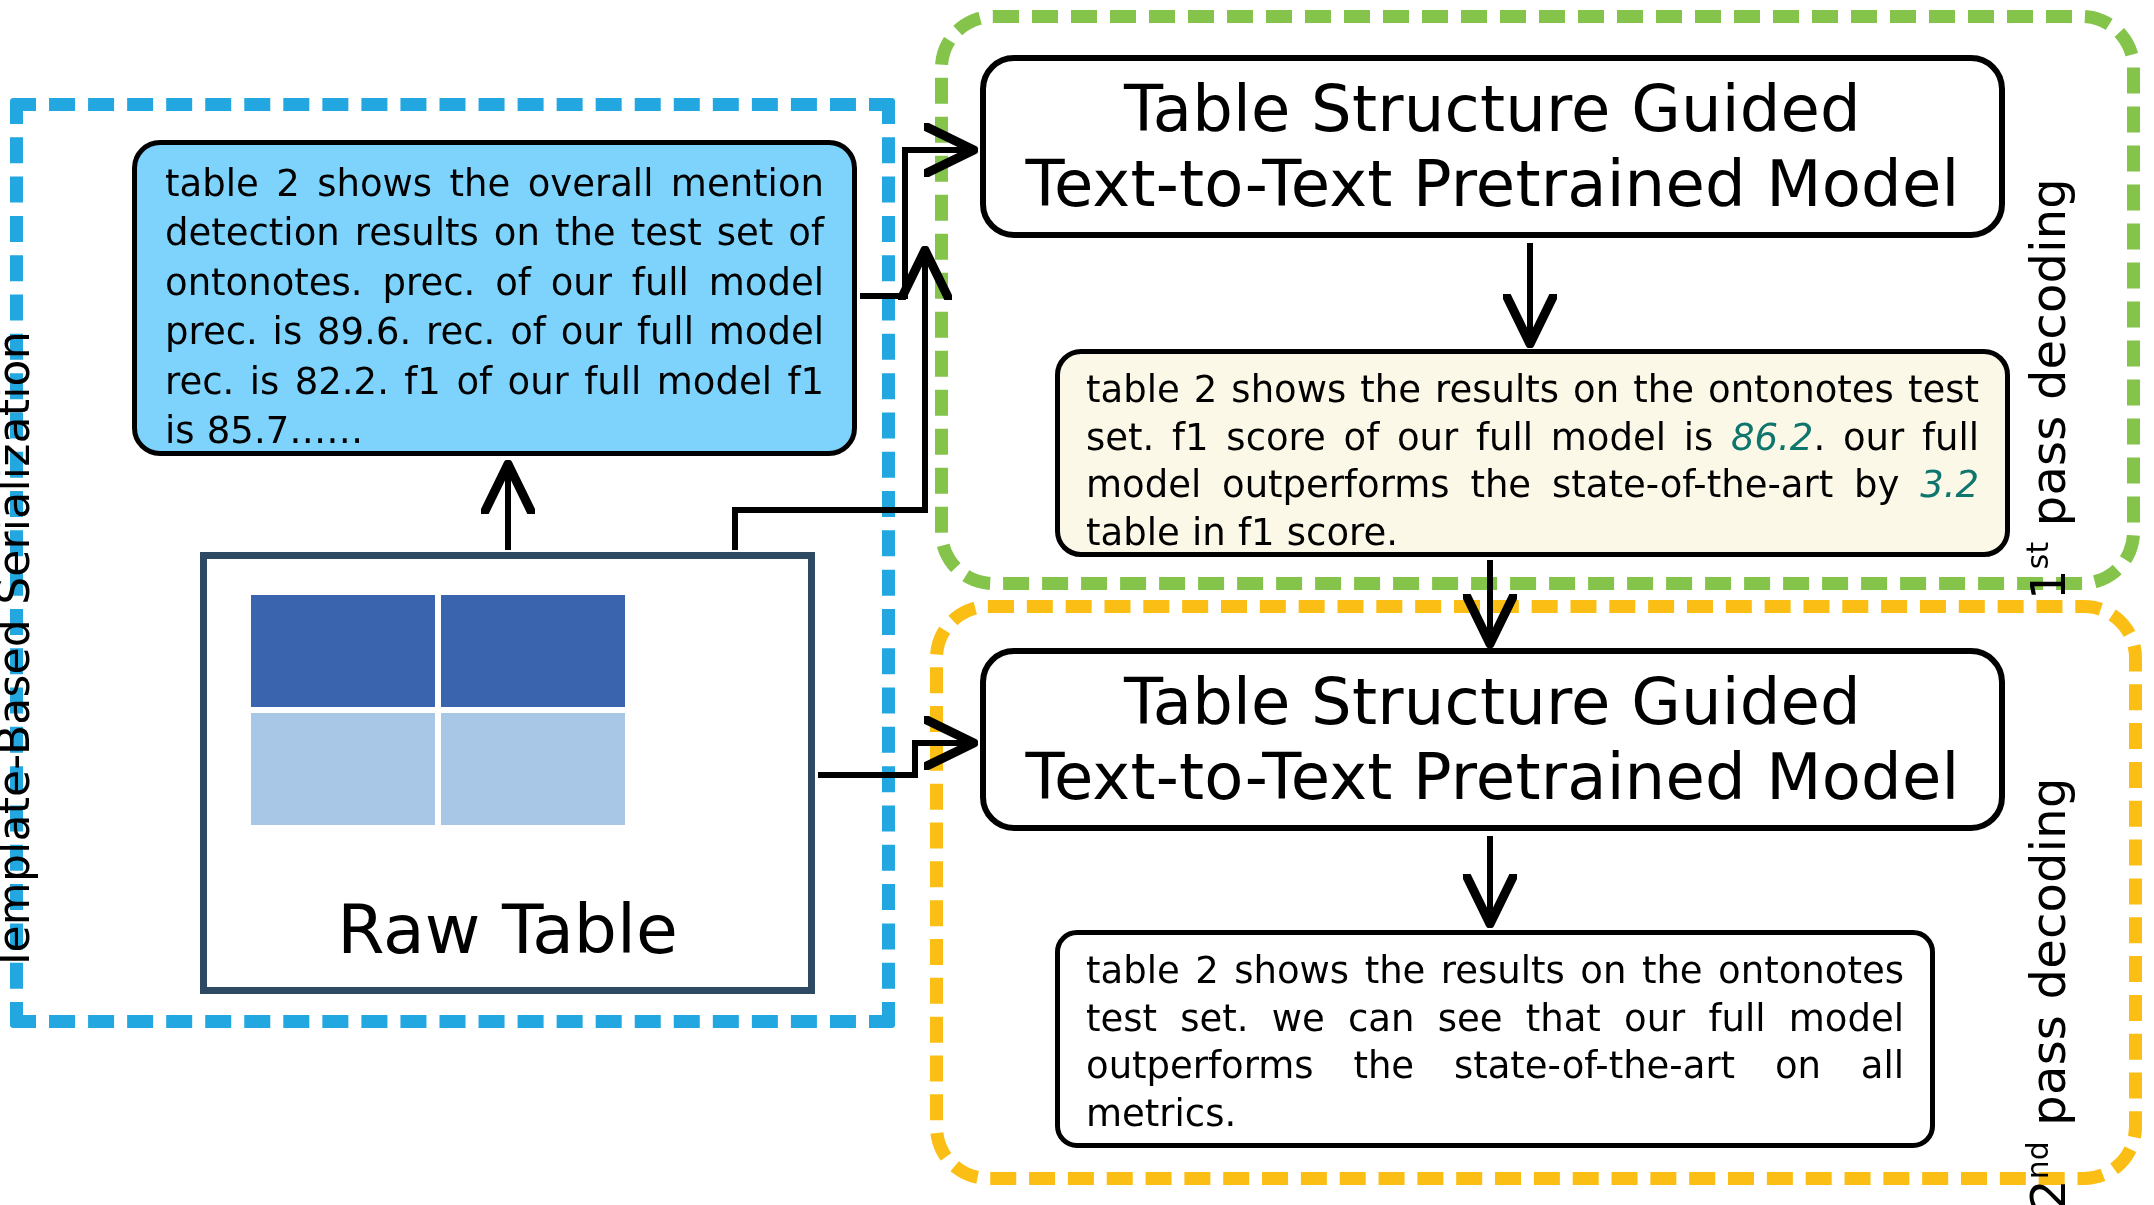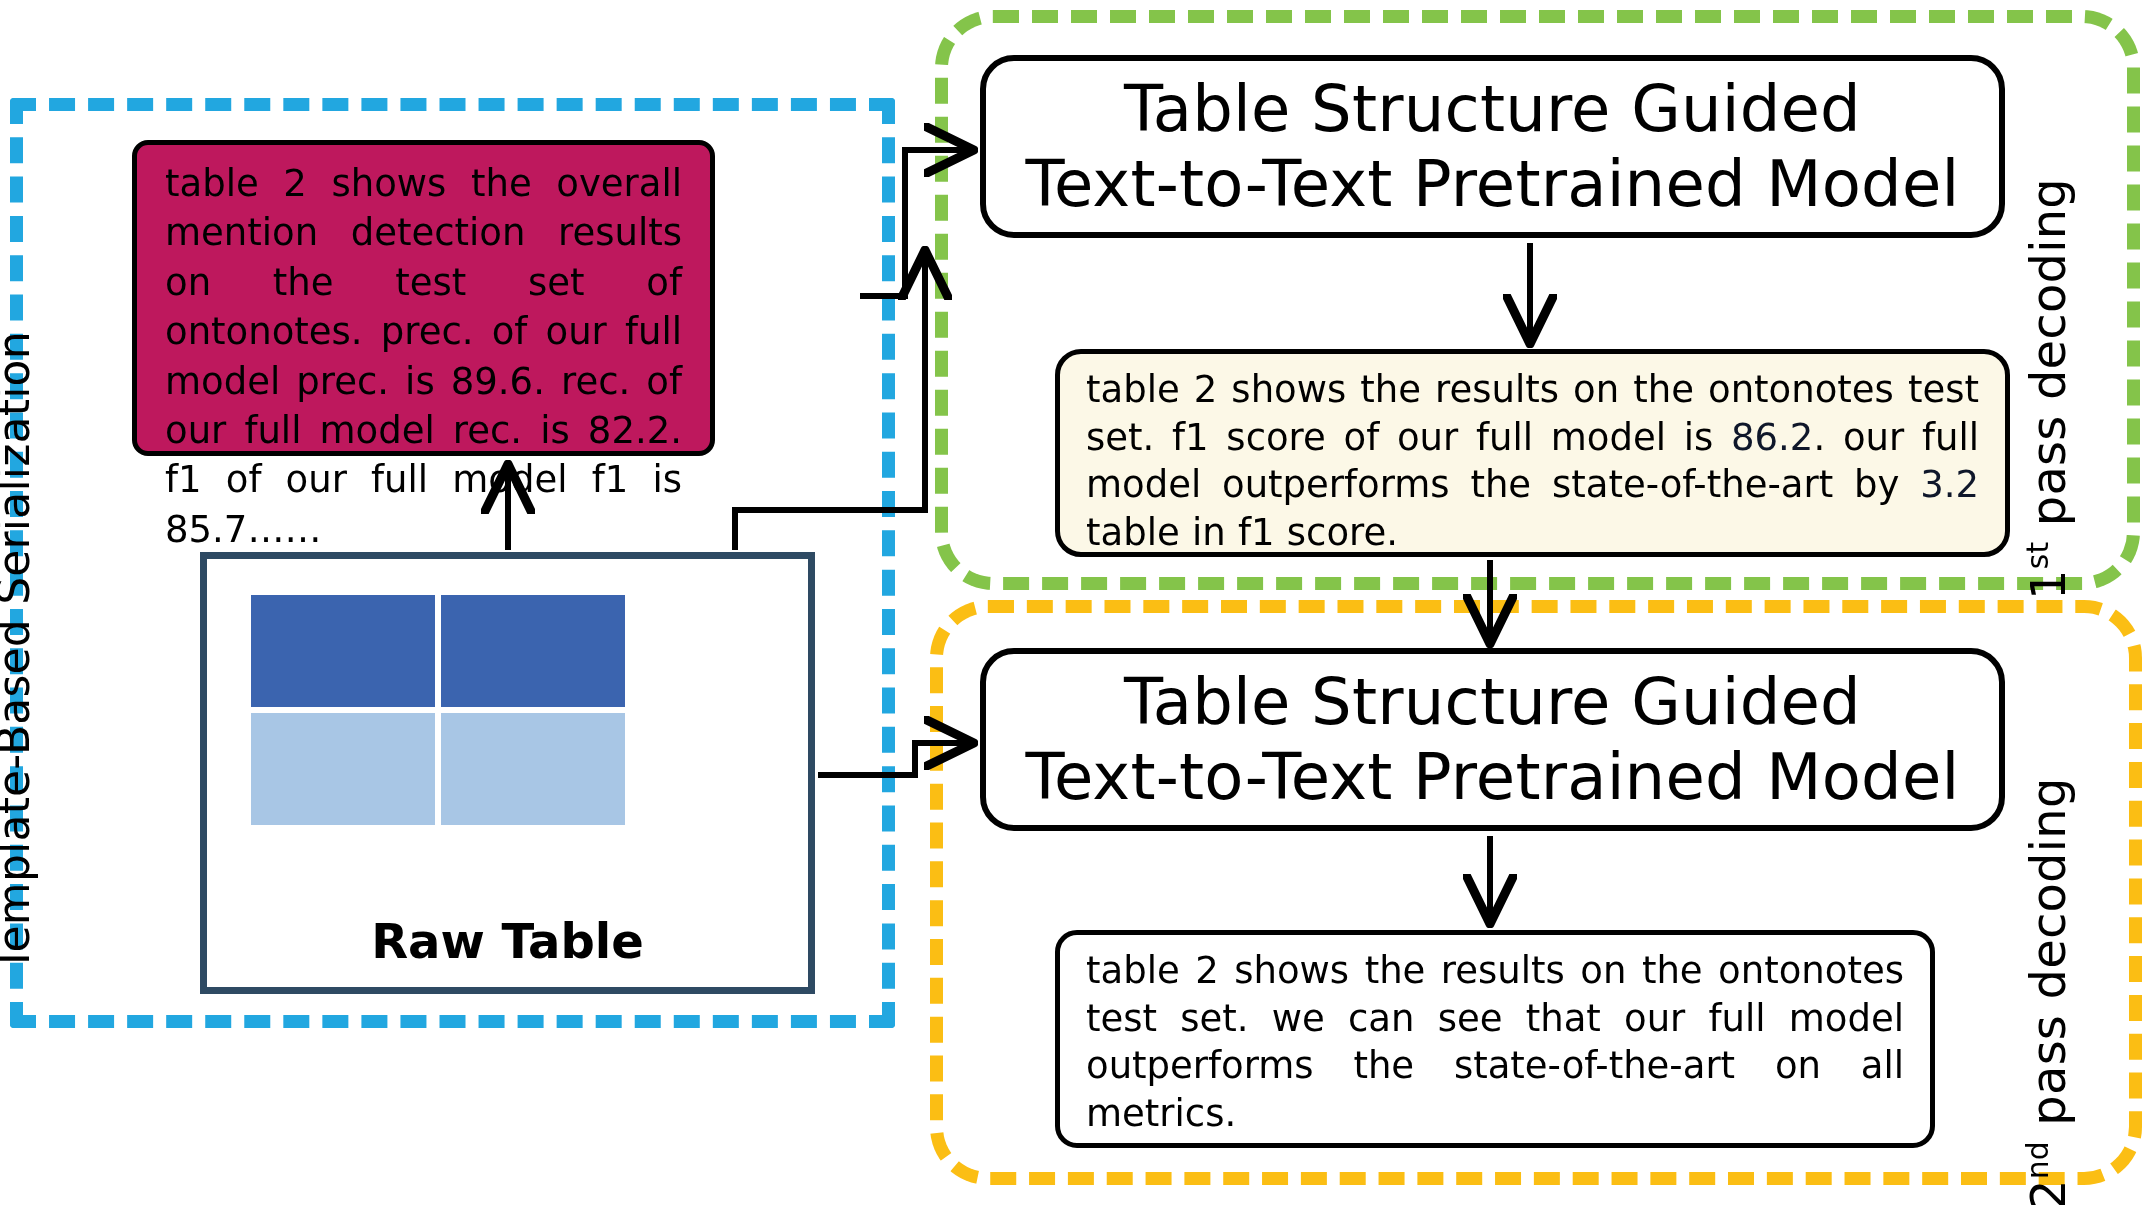--- a/index.html
+++ b/index.html
@@ -95,24 +95,24 @@
     text-align-last: left;
     font-size: 37px;
     line-height: 1.28;
     word-spacing: 0.5px;
   }
 
   
   #box-serialized-text {
     left: 132px;
     top: 140px;
-    width: 583px;
+    width: 725px;
     height: 316px;
-    background: #be185d;
-    border-radius: 16px;
+    background: #7dd3fc;
+    border-radius: 28px;
   }
   #box-serialized-text .inner {
     padding: 14px 28px 10px 28px;
     font-size: 37px;
     line-height: 1.335;
   }
 
   
   .model-box {
     border-width: 6px;
@@ -147,21 +147,21 @@
     width: 955px;
     height: 208px;
     background: #FCF8E7;
     border-radius: 26px;
   }
   #box-output-1 .inner {
     padding: 12px 26px;
     font-size: 37px;
     line-height: 1.29;
   }
-  .hl-red { color: #0f172a; }
+  .hl-red { color: #0f766e; font-style: italic; }
 
   
   #box-output-2 {
     left: 1055px;
     top: 930px;
     width: 880px;
     height: 218px;
     background: #ffffff;
     border-radius: 22px;
   }
@@ -194,22 +194,21 @@
     gap: 6px;
   }
   .cell-dark { background: #3B64AF; }
   .cell-light { background: #A8C6E5; }
   #raw-table-label {
     position: absolute;
     left: 0;
     right: 0;
     bottom: 18px;
     text-align: center;
-    font-size: 48px;
-    font-weight: bold;
+    font-size: 68px;
   }
 
   
   #wires {
     position: absolute;
     left: 0;
     top: 0;
     width: 2154px;
     height: 1205px;
     pointer-events: none;

